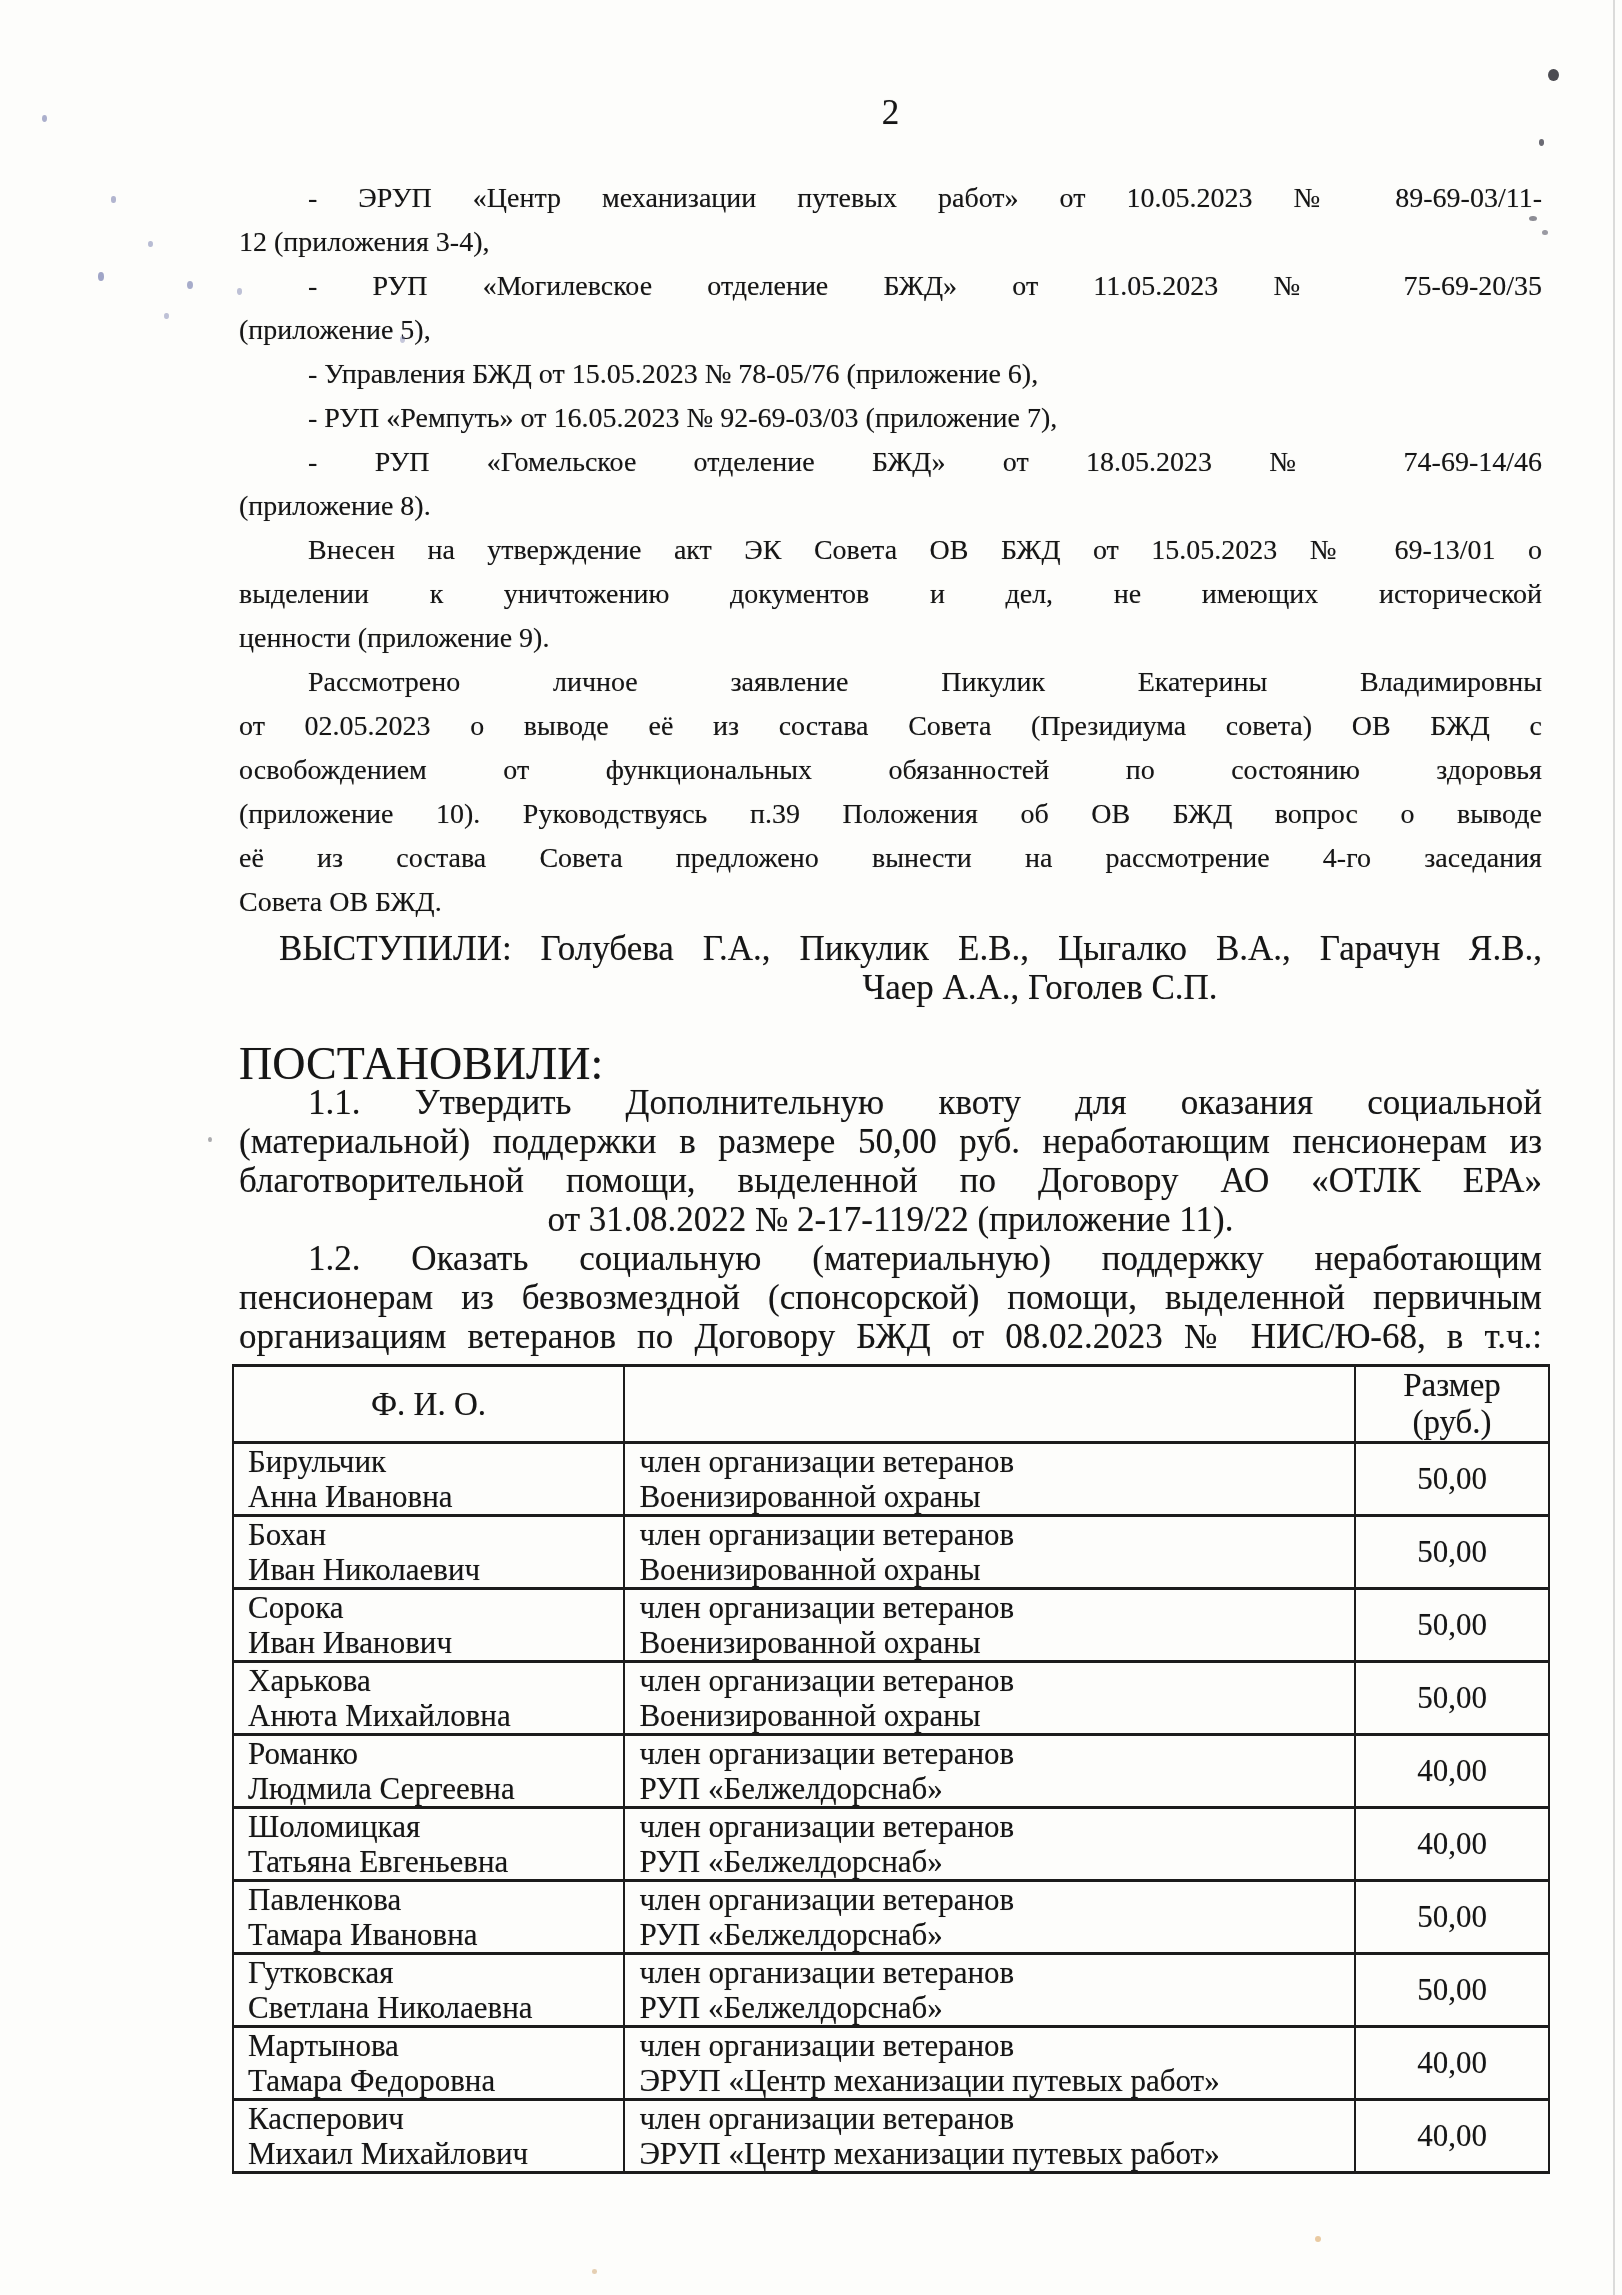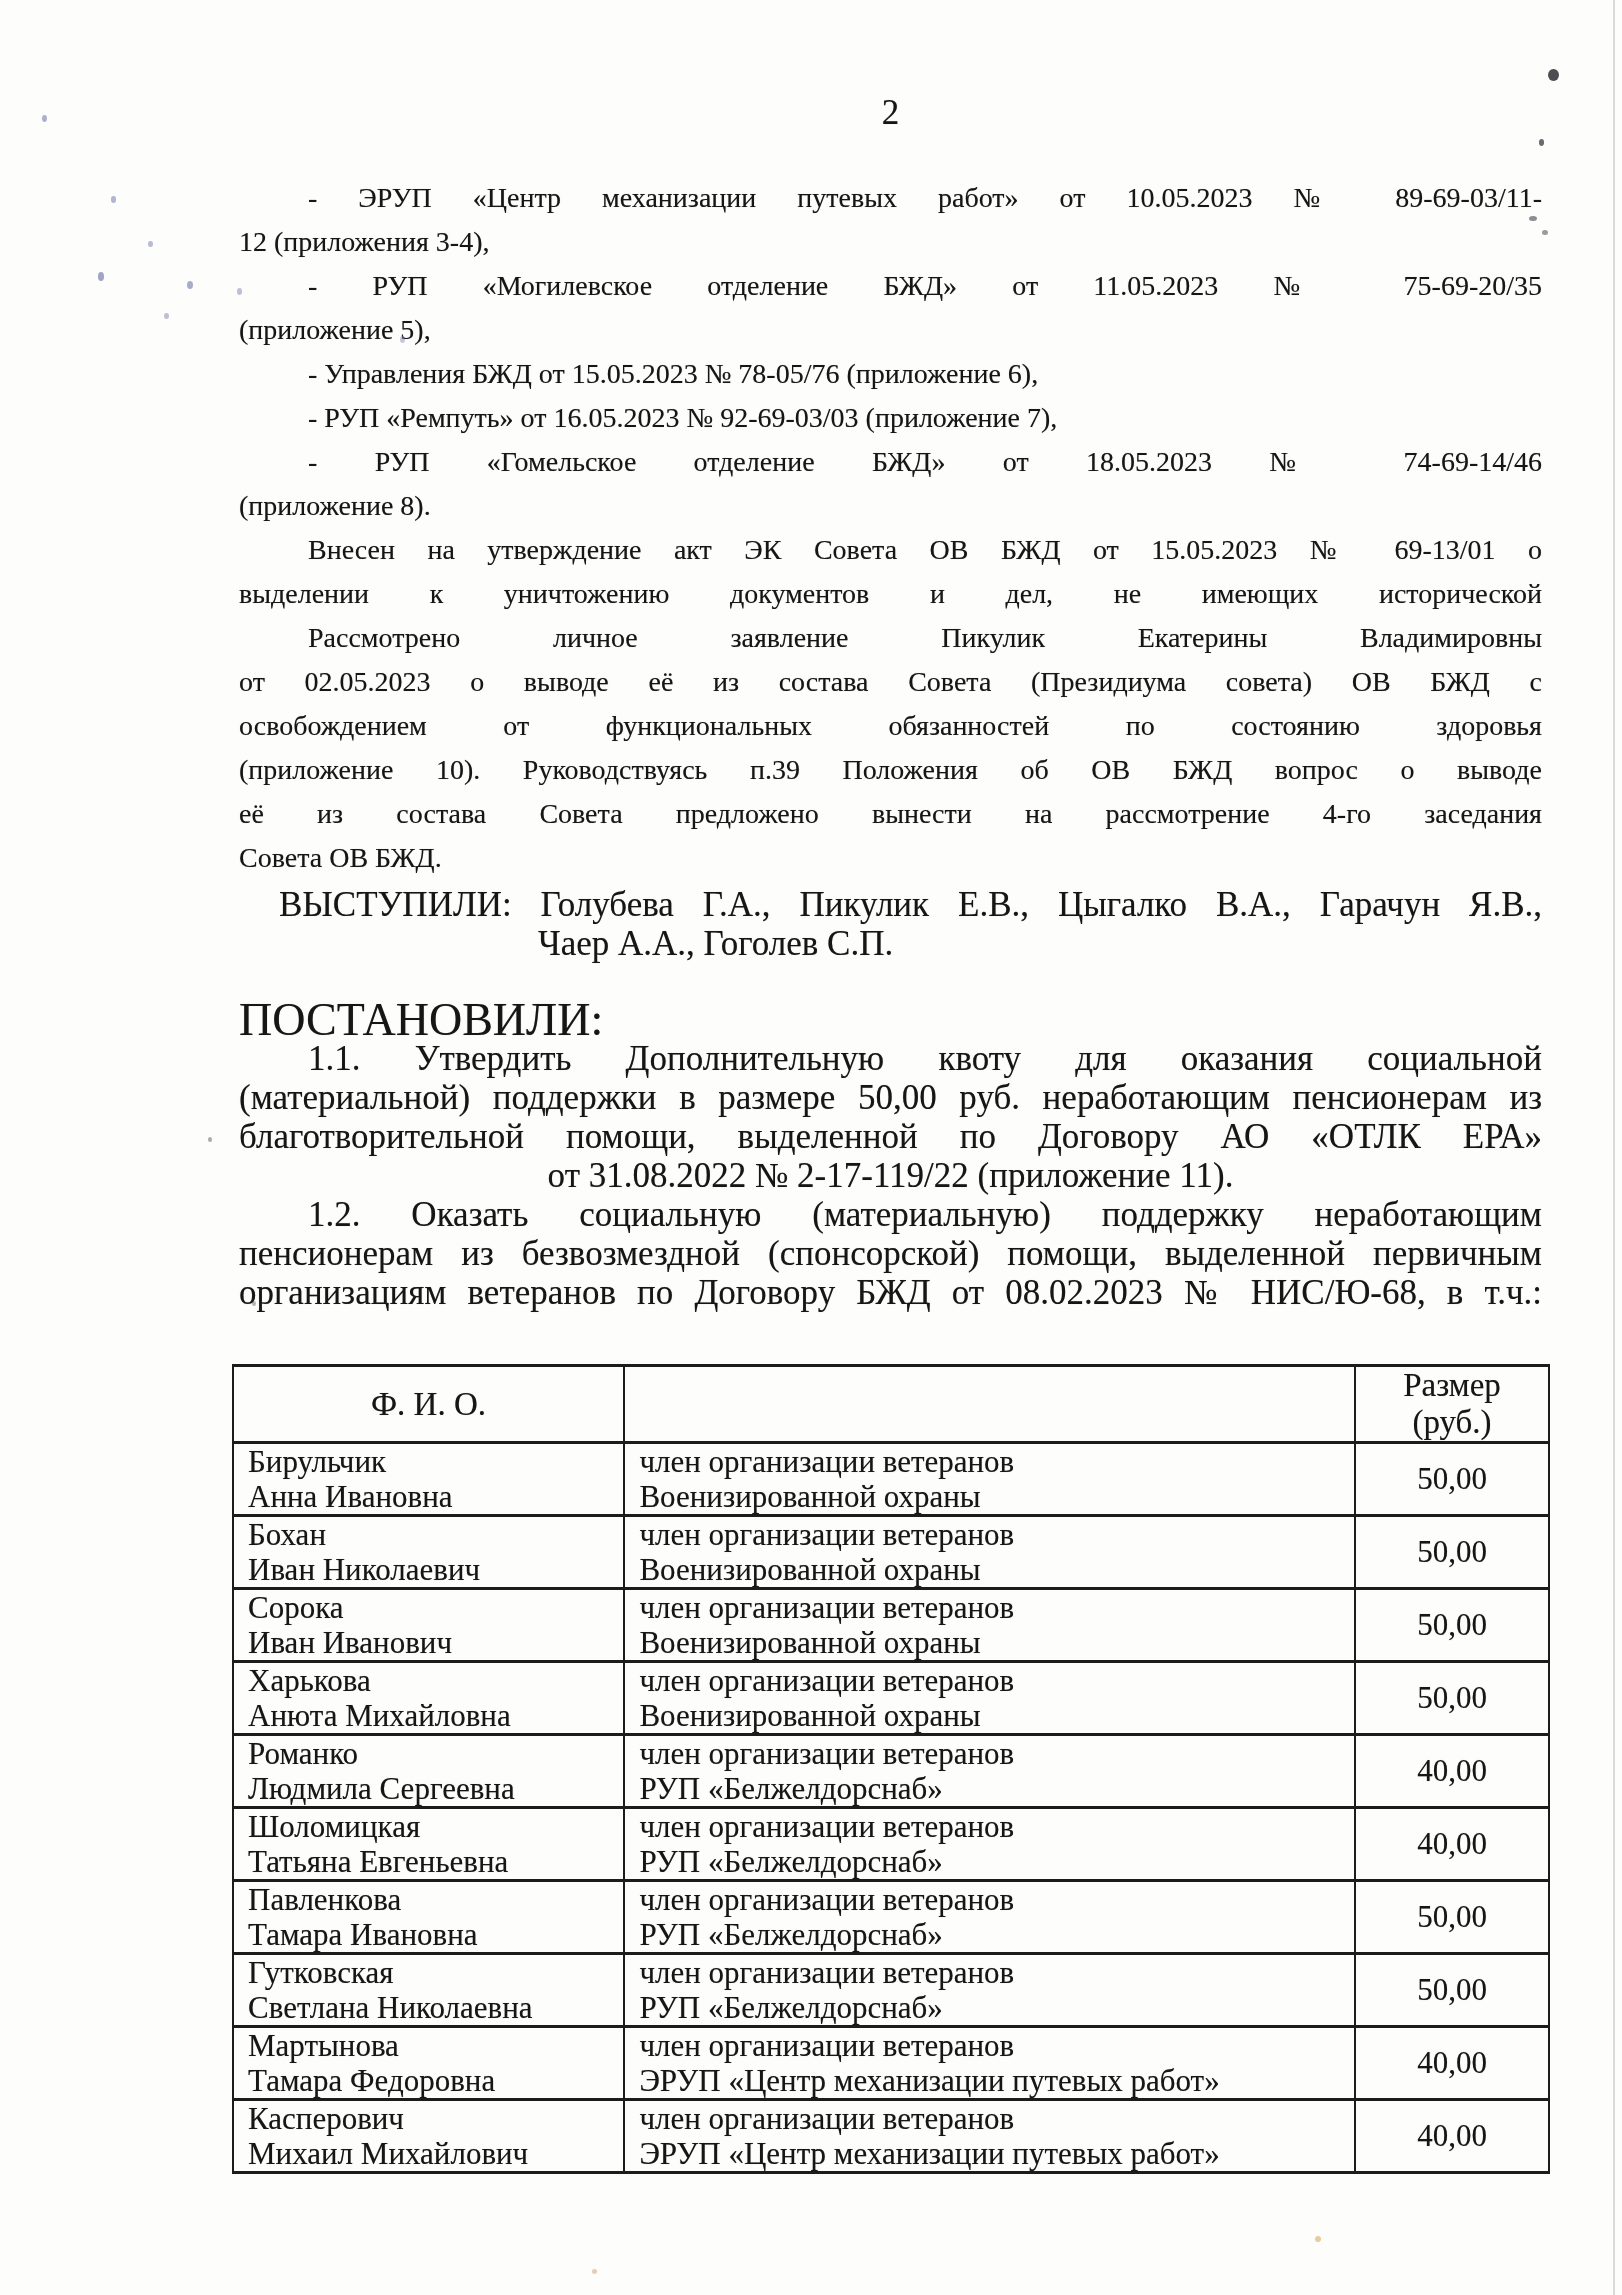--- a/index.html
+++ b/index.html
@@ -11,21 +11,21 @@
   }
   .flow{position:absolute;left:239px;top:92px;width:1303px;}
   .pageno{font-size:35px;line-height:42px;text-align:center;}
   #paras{margin-top:42px;}
   .para .line{font-size:28px;line-height:44px;}
   .line{white-space:normal;}
   .ind{text-indent:69px;}
   .j{text-align:justify;text-align-last:justify;}
   .vyst{margin-top:5.2px;margin-left:40px;}
   .vyst .line{font-size:35px;line-height:39px;}
-  .vyst .l2{margin-left:259px;}
+  .vyst .l2{margin-left:259px;text-align:center;}
   .post{margin-top:37px;font-size:46px;line-height:39px;}
   #items .line{font-size:35px;line-height:39px;text-align:center;}
   .tbl{
     position:absolute;left:232px;top:1364px;width:1318px;
     border-collapse:collapse;table-layout:fixed;
   }
   .tbl th,.tbl td{
     border-left:2px solid #1c1c1c;border-right:2px solid #1c1c1c;
     border-top:3.3px solid #1c1c1c;border-bottom:3.3px solid #1c1c1c;
     padding:0;font-weight:normal;
@@ -64,20 +64,21 @@
         <div class="para">
           <div class="line ind">- РУП «Ремпуть» от 16.05.2023 № 92-69-03/03 (приложение 7),</div>
         </div>
         <div class="para">
           <div class="line ind j">- РУП «Гомельское отделение БЖД» от 18.05.2023 № 74-69-14/46</div>
           <div class="line">(приложение 8).</div>
         </div>
         <div class="para">
           <div class="line ind j">Внесен на утверждение акт ЭК Совета ОВ БЖД от 15.05.2023 № 69-13/01 о</div>
           <div class="line j">выделении к уничтожению документов и дел, не имеющих исторической</div>
+          <div class="line">ценности (приложение 9).</div>
         </div>
         <div class="para">
           <div class="line ind j">Рассмотрено личное заявление Пикулик Екатерины Владимировны</div>
           <div class="line j">от 02.05.2023 о выводе её из состава Совета (Президиума совета) ОВ БЖД с</div>
           <div class="line j">освобождением от функциональных обязанностей по состоянию здоровья</div>
           <div class="line j">(приложение 10). Руководствуясь п.39 Положения об ОВ БЖД вопрос о выводе</div>
           <div class="line j">её из состава Совета предложено вынести на рассмотрение 4-го заседания</div>
           <div class="line">Совета ОВ БЖД.</div>
         </div>
       </div>

